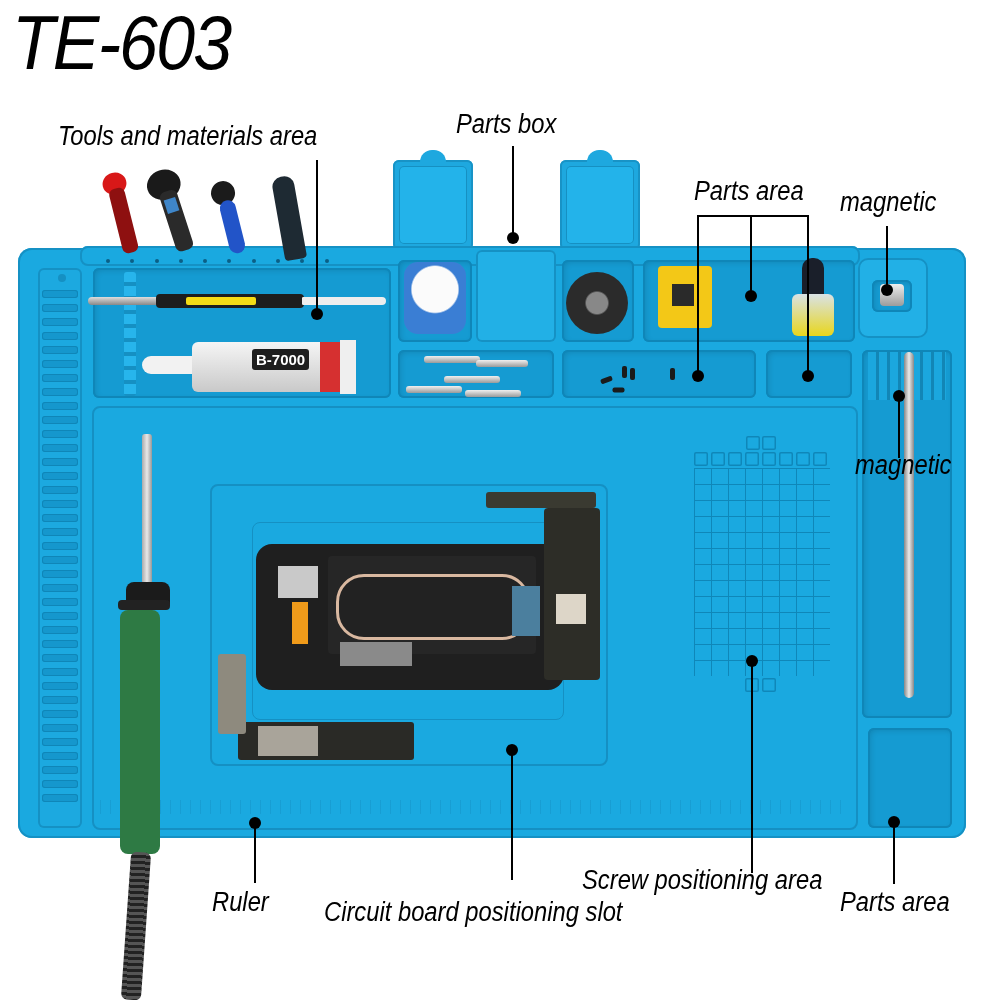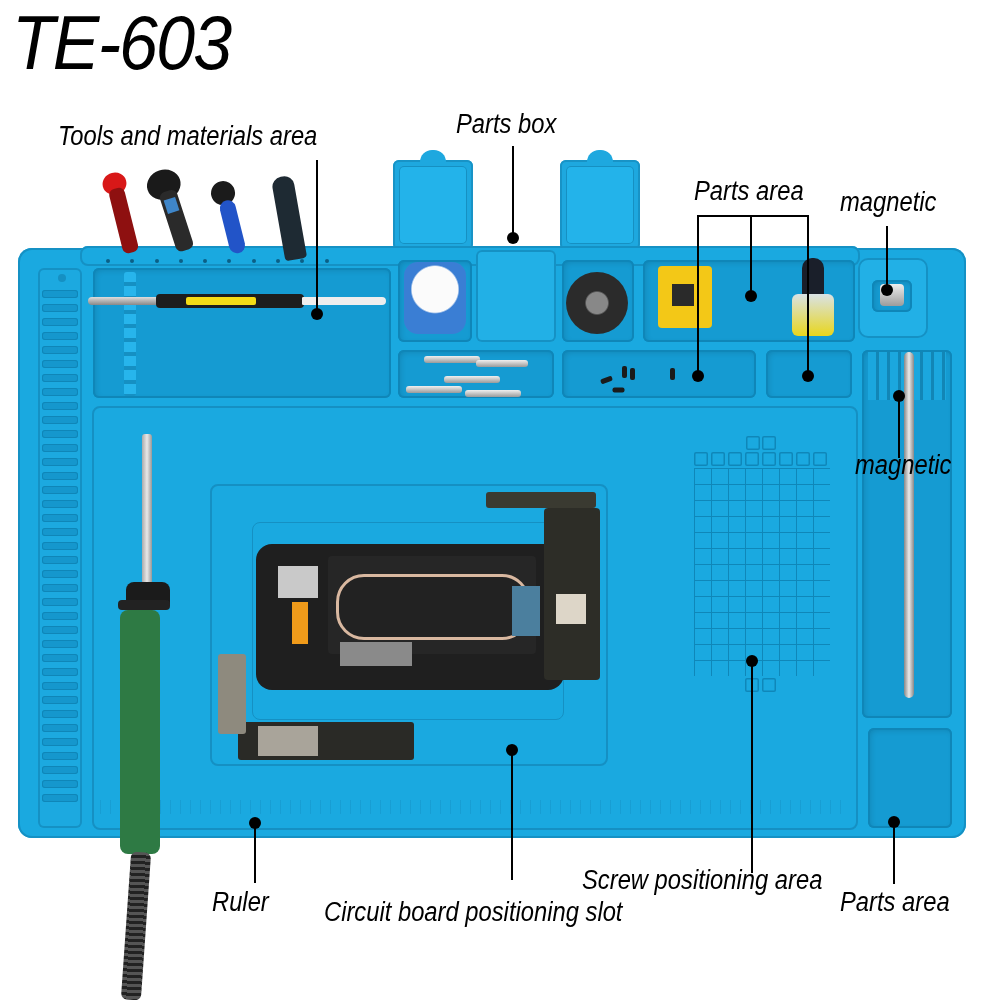--- a/index.html
+++ b/index.html
@@ -102,20 +102,27 @@
 
   <div class="abs" style="left:124px;top:272px;width:12px;height:124px;background:repeating-linear-gradient(#27b5ec 0 10px,#1590c3 10px 14px);border-radius:3px;"></div>
 
   <div class="abs" style="left:88px;top:294px;width:300px;height:14px;">
     <div class="abs" style="left:0;top:3px;width:70px;height:8px;background:linear-gradient(#ddd,#888);border-radius:6px 2px 2px 6px;"></div>
     <div class="abs" style="left:68px;top:0;width:148px;height:14px;background:#1d1d1d;border-radius:4px;"></div>
     <div class="abs" style="left:98px;top:3px;width:70px;height:8px;background:#f4dc15;border-radius:2px;"></div>
     <div class="abs" style="left:214px;top:3px;width:84px;height:8px;background:#eeeeee;border-radius:2px 6px 6px 2px;"></div>
   </div>
 
+  <div class="abs" style="left:142px;top:340px;width:222px;height:56px;">
+    <div class="abs" style="left:0;top:16px;width:52px;height:18px;background:#f2f2f2;border-radius:10px 2px 2px 10px;"></div>
+    <div class="abs" style="left:50px;top:2px;width:150px;height:50px;background:linear-gradient(#f5f5f5,#c9c9c9);border-radius:6px;"></div>
+    <div class="abs" style="left:178px;top:2px;width:22px;height:50px;background:#d63030;"></div>
+    <div class="abs" style="left:198px;top:0;width:16px;height:54px;background:#efefef;"></div>
+    <div class="abs" style="left:110px;top:9px;padding:2px 4px;background:#1e1e1e;color:#fff;font-weight:bold;font-size:15px;border-radius:3px;">B-7000</div>
+  </div>
 
   <div class="abs" style="left:104px;top:172px;width:34px;height:84px;transform:rotate(-14deg);">
     <div class="abs" style="left:6px;top:0;width:24px;height:22px;border-radius:50%;background:#d81818;"></div>
     <div class="abs" style="left:10px;top:16px;width:16px;height:66px;background:#8e1010;border-radius:6px;"></div>
   </div>
   <div class="abs" style="left:154px;top:168px;width:40px;height:90px;transform:rotate(-18deg);">
     <div class="abs" style="left:2px;top:0;width:34px;height:30px;border-radius:50%;background:#1a1a1a;"></div>
     <div class="abs" style="left:11px;top:22px;width:18px;height:62px;background:#2a2a2a;border-radius:6px;"></div>
     <div class="abs" style="left:14px;top:30px;width:12px;height:14px;background:#3f86c9;"></div>
   </div>

